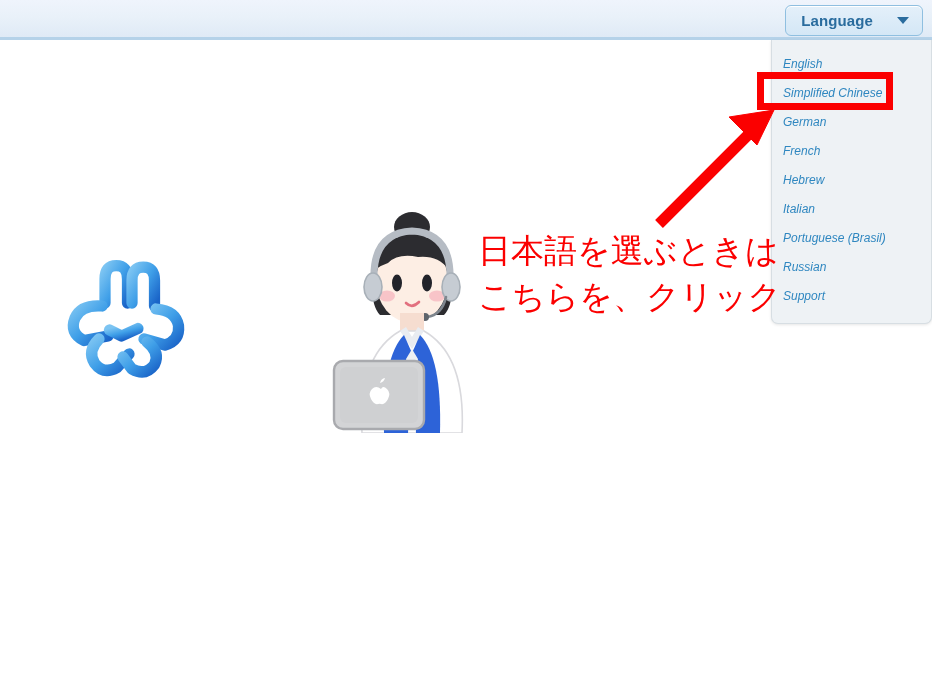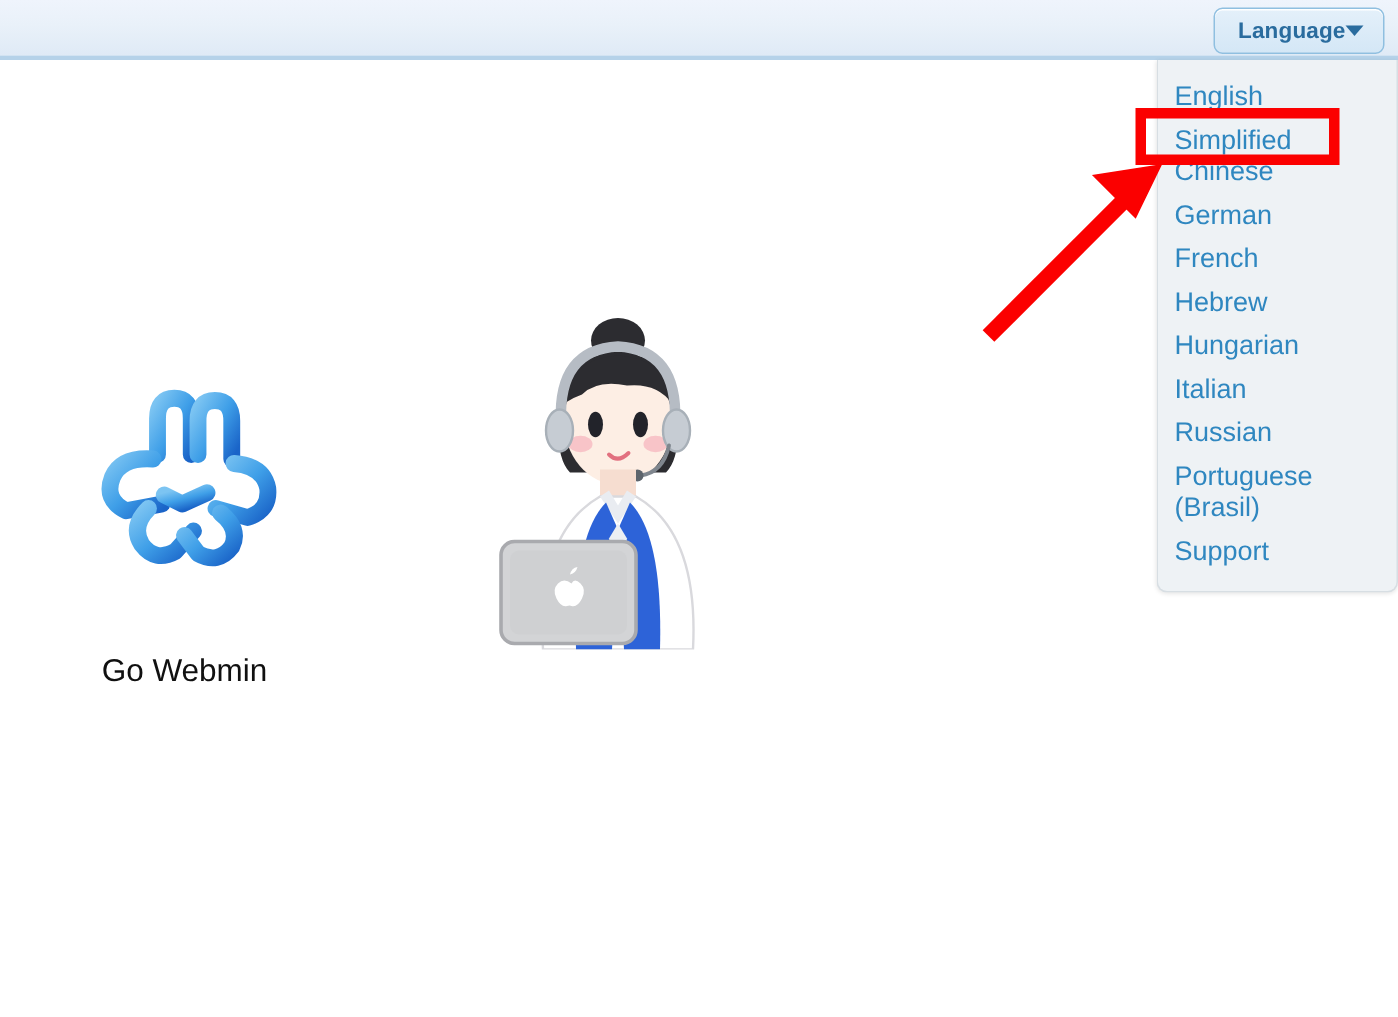--- a/index.html
+++ b/index.html
@@ -27,21 +27,21 @@
   }
 
   #language-button {
     position: absolute;
     right: 9px;
     top: 5px;
     height: 31px;
     padding: 0 13px 0 15px;
     display: flex;
     align-items: center;
-    gap: 0;
+    gap: 24px;
     background: linear-gradient(to bottom, #e4f0fa 0%, #d4e7f6 100%);
     border: 1px solid #8fbfe0;
     border-radius: 6px;
     box-shadow: inset 0 1px 0 #ffffff;
     cursor: pointer;
     box-sizing: border-box;
   }
   #language-button .lang-label {
     font-size: 15px;
     font-weight: bold;
@@ -66,26 +66,27 @@
     background: #eef2f5;
     border: 1px solid #d7dee3;
     border-top: none;
     border-radius: 0 0 7px 7px;
     box-sizing: border-box;
     box-shadow: 0 1px 3px rgba(0,0,0,.10);
   }
   .menu-item {
     display: block;
     padding: 4px 0 4px 11px;
-    font-size: 18px;
+    font-size: 12px;
     line-height: 21px;
     color: #2f87c0;
     text-decoration: none;
     cursor: pointer;
     white-space: normal;
+    font-style: italic;
   }
   #menu-item-japanese {
     background: #ffffff;
   }
 
   
   #japanese-highlight-box {
     position: absolute;
     left: 757px;
     top: 72px;
@@ -151,24 +152,23 @@
     <span class="caret-down"></span>
   </div>
 </div>
 
 <div id="language-menu">
   <a class="menu-item" id="menu-item-english">English</a>
   <a class="menu-item" id="menu-item-simplified-chinese">Simplified Chinese</a>
   <a class="menu-item" id="menu-item-german">German</a>
   <a class="menu-item" id="menu-item-french">French</a>
   <a class="menu-item" id="menu-item-hebrew">Hebrew</a>
-  <a class="menu-item" id="menu-item-hungarian">Hungarian</a>
   <a class="menu-item" id="menu-item-italian">Italian</a>
+  <a class="menu-item" id="menu-item-portuguese-brasil">Portuguese (Brasil)</a>
   <a class="menu-item" id="menu-item-russian">Russian</a>
-  <a class="menu-item" id="menu-item-portuguese-brasil">Portuguese (Brasil)</a>
   <a class="menu-item" id="menu-item-spanish">Support</a>
 </div>
 
 <div id="icon-area">
 
   <div class="icon-tile" id="tile-webmin">
     <div class="icon-graphic">
       <svg width="150" height="150" viewBox="0 0 100 100" aria-hidden="true">
         <defs>
           <linearGradient id="wmg" x1="0" y1="0" x2="1" y2="1">
@@ -189,21 +189,20 @@
           <path d="M34 64 Q26 72 31 80 Q37 88 46 83 L54 74"></path>
 
           <path d="M66 66 Q75 73 71 81 Q65 89 56 84 L50 76"></path>
 
           <path d="M40 48 L58 48"></path>
           <path d="M49 48 L49 62"></path>
           <path d="M41 58 L49 62 L60 57"></path>
         </g>
       </svg>
     </div>
-    <div class="icon-caption">Go Webmin</div>
   </div>
 
   <div class="icon-tile" id="tile-support">
     <div class="icon-graphic">
       <svg width="165" height="230" viewBox="0 0 165 230" aria-hidden="true">
 
         <ellipse cx="86" cy="24" rx="18" ry="15" fill="#2c2c30"></ellipse>
 
         <path d="M46 82 Q42 34 86 32 Q130 34 126 84 Q126 104 118 112 L54 112 Q46 104 46 82Z" fill="#2c2c30"></path>
 
@@ -251,13 +250,15 @@
 
 <div id="japanese-highlight-box"></div>
 
 <div id="annotation-layer">
   <svg width="932" height="678" aria-hidden="true">
     <g stroke="#fb0000" fill="#fb0000">
       <line x1="659" y1="224" x2="757" y2="126" stroke-width="11" stroke-linecap="butt"></line>
       <polygon points="774,110 729,117 757,145"></polygon>
     </g>
   </svg>
+  <div id="annotation-text">日本語を選ぶときは
+こちらを、クリック</div>
 </div>
 
 </body></html>

